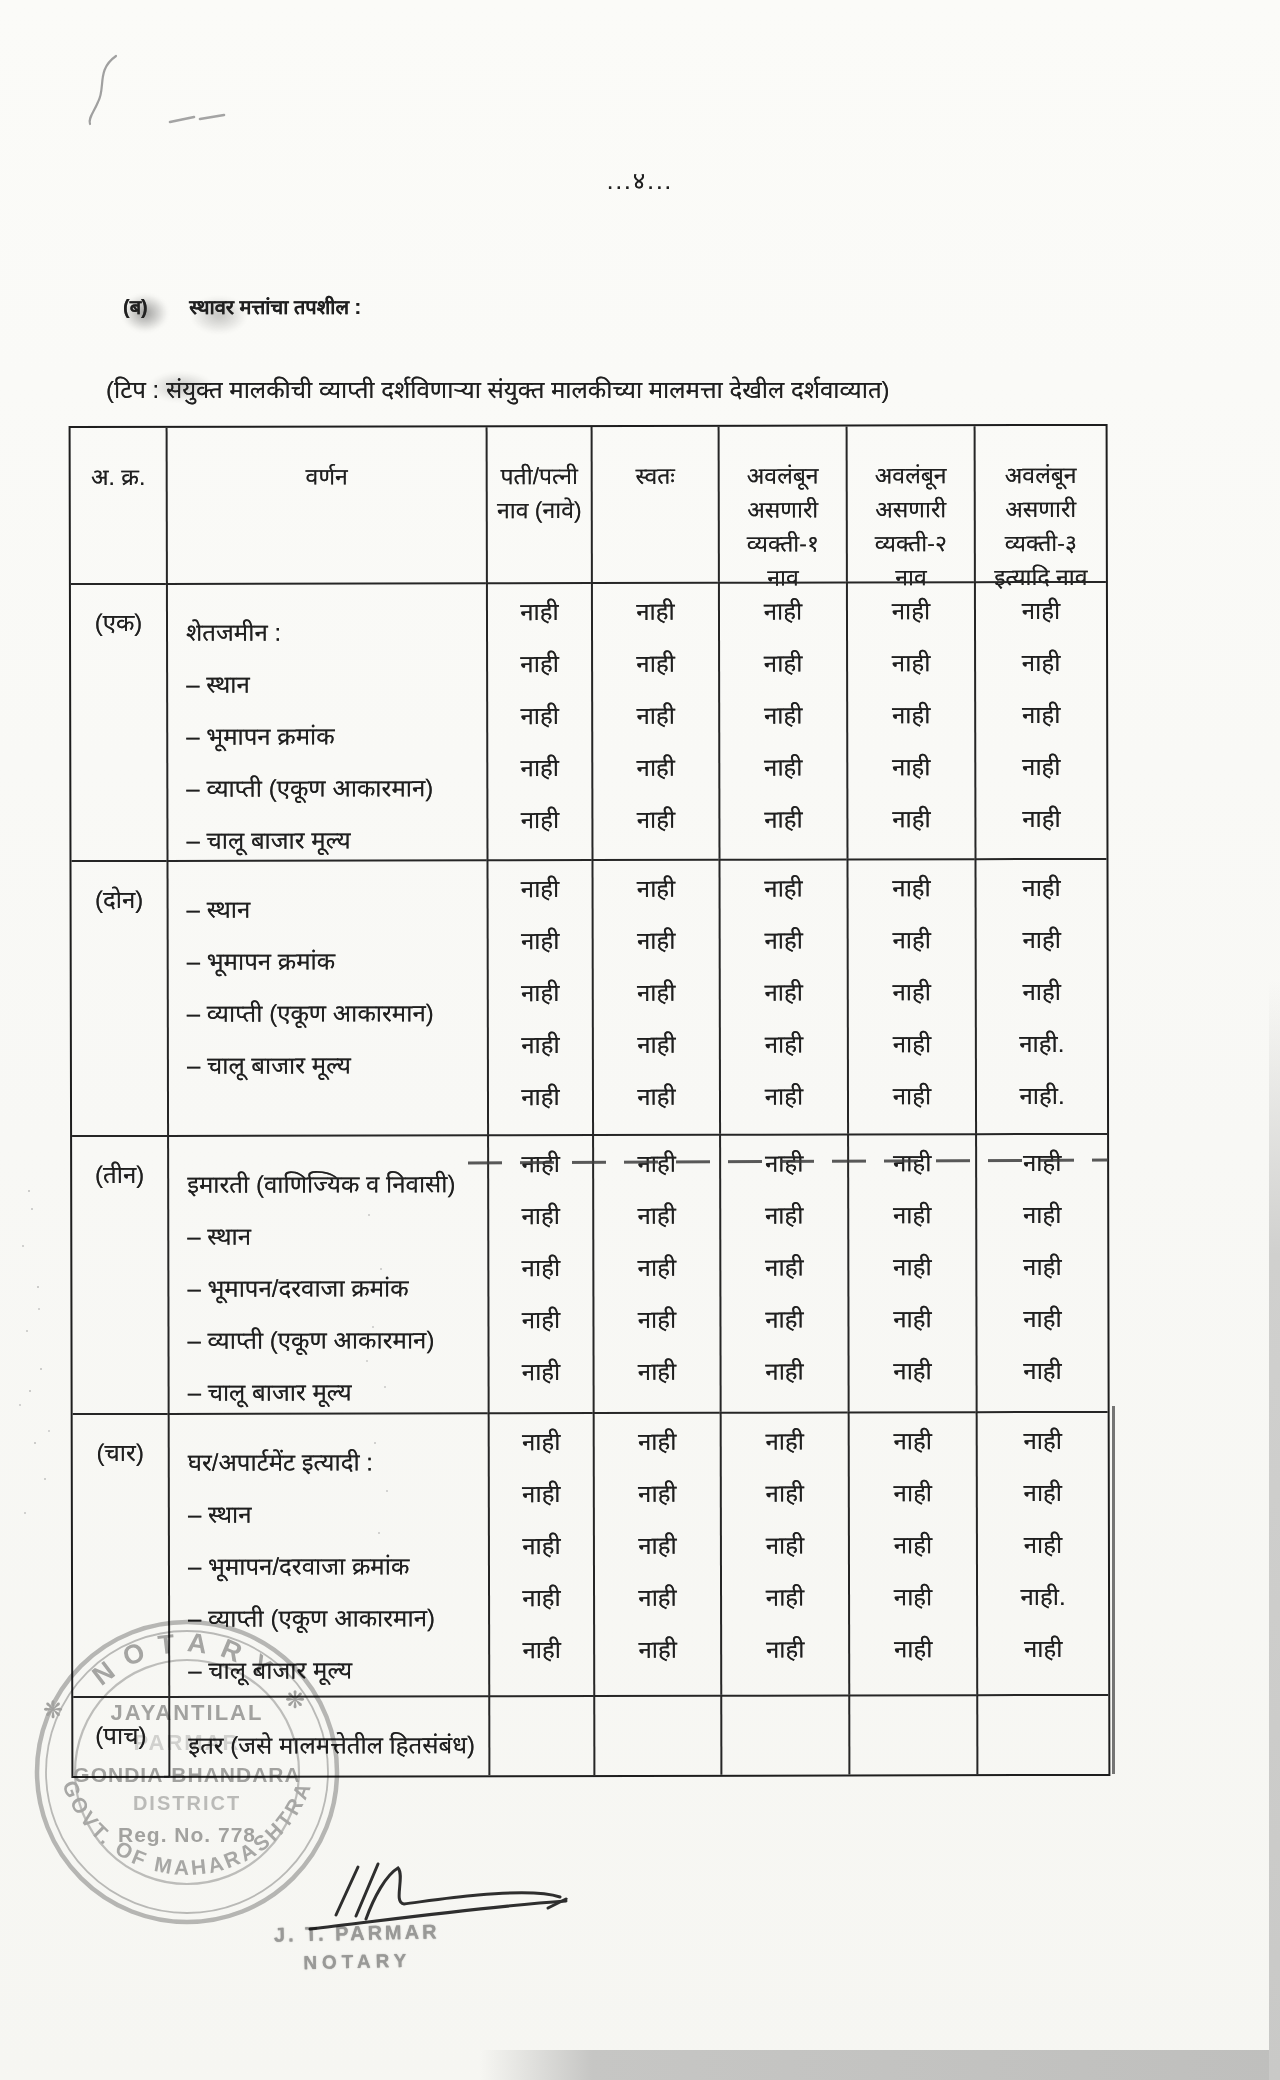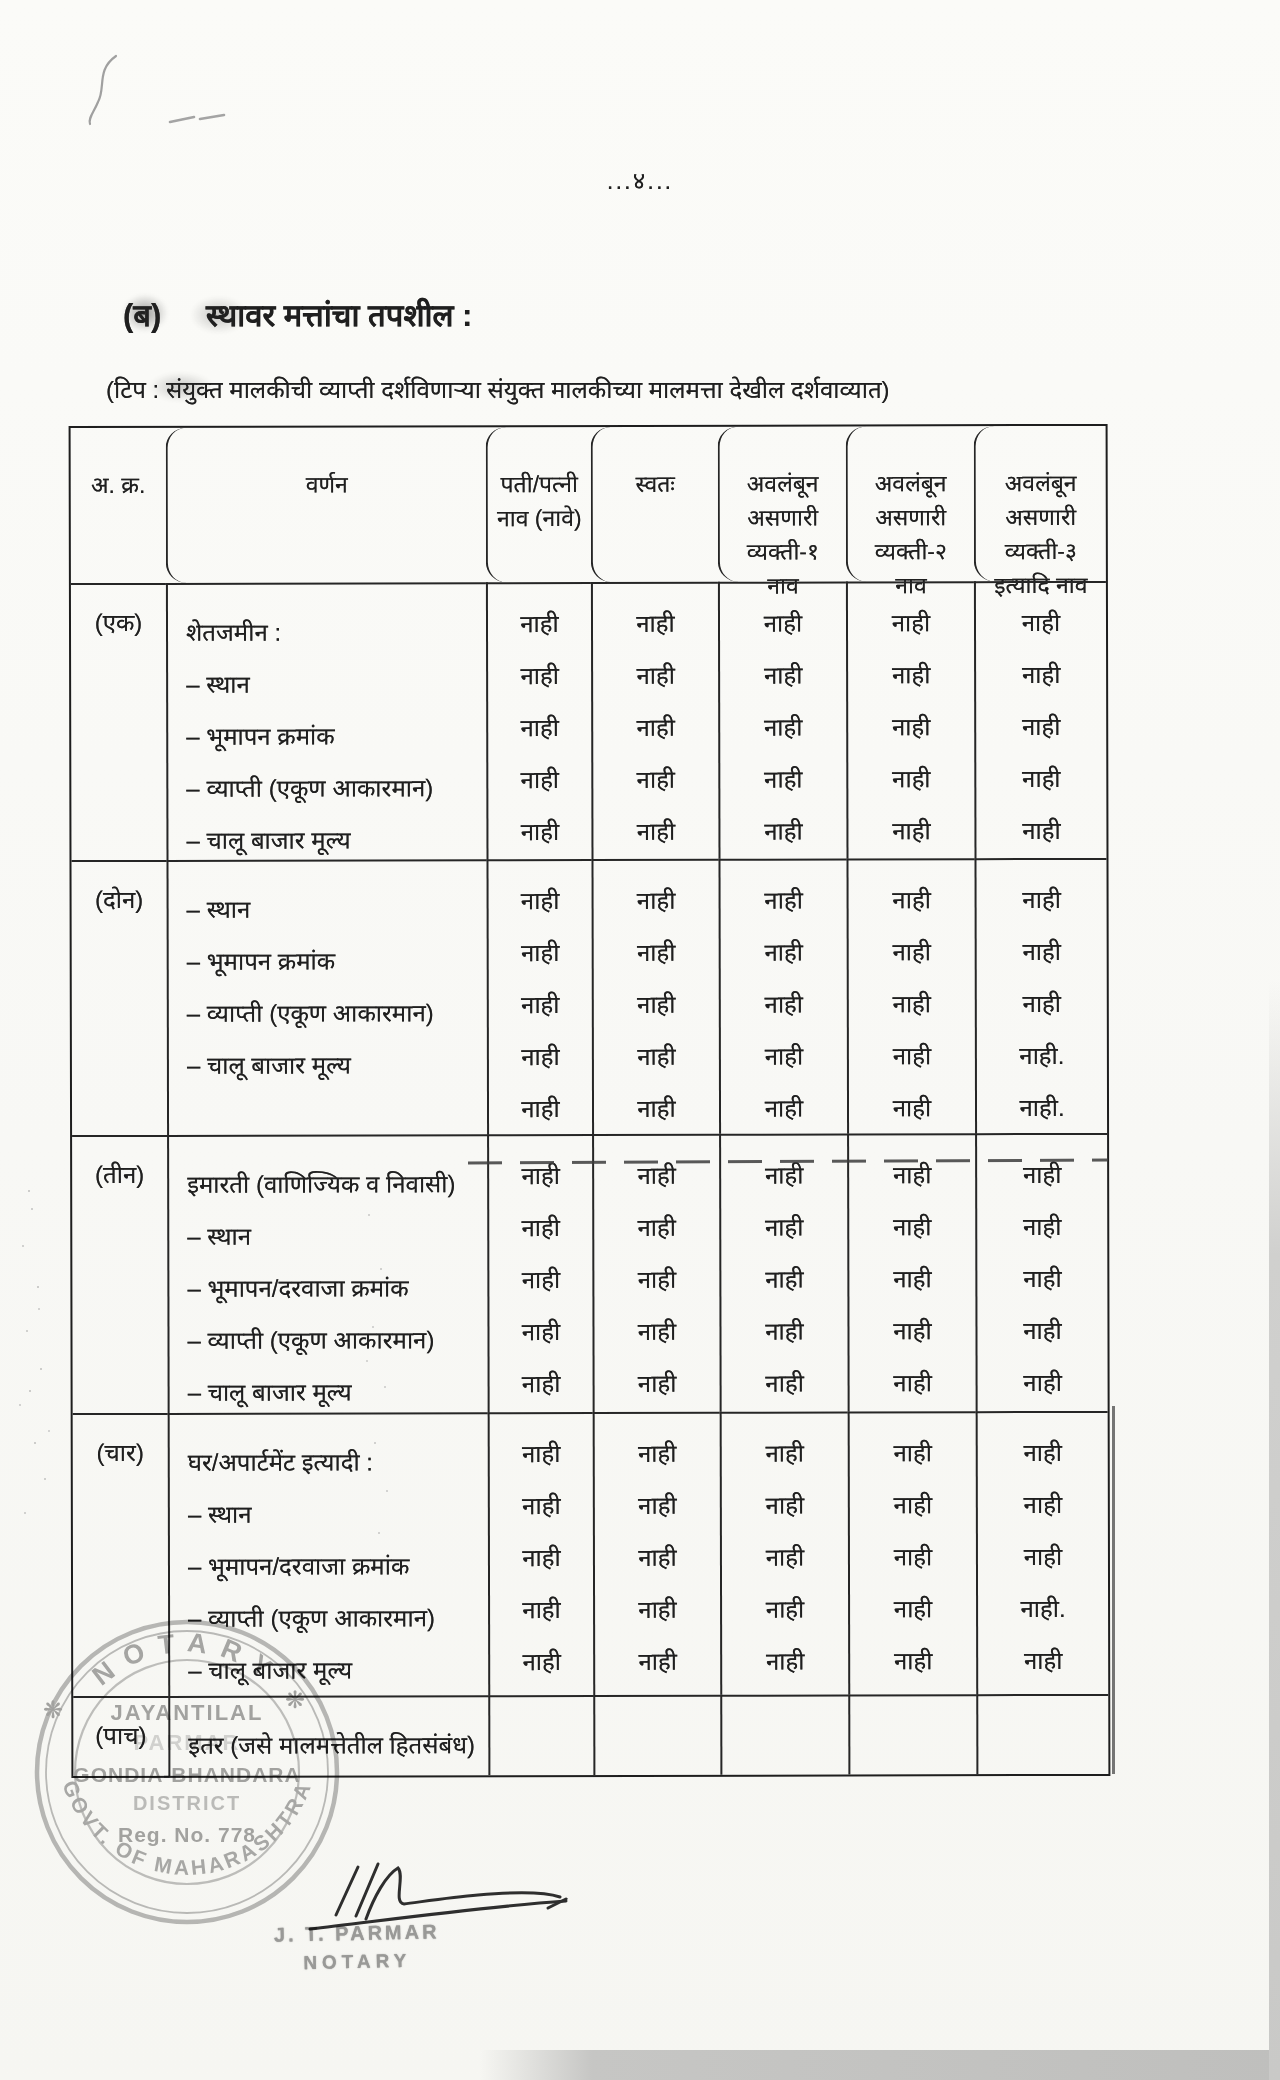--- a/index.html
+++ b/index.html
@@ -5,42 +5,42 @@
   html,body{margin:0;padding:0;background:#eceae6;}
   .page{
     position:relative; width:1280px; height:2080px; overflow:hidden;
     background:linear-gradient(180deg,#fbfbf8 0%,#f8f8f5 55%,#f6f6f2 100%);
     font-family:"Liberation Sans","DejaVu Sans",sans-serif;
     color:#1f1f1f;
   }
   .ink{ text-shadow:0 0 .6px rgba(25,25,25,.65); }
   .pageno{ position:absolute; left:565px; top:163px; width:150px; text-align:center;
     font-size:24px; letter-spacing:2px; }
-  .heading{ position:absolute; left:123px; top:293px; font-size:31px; font-weight:600; }
+  .heading{ position:absolute; left:123px; top:293px; font-size:20px; font-weight:600; }
   .h-title{ margin-left:36px; }
   .note{ position:absolute; left:106px; top:372px; font-size:24px; white-space:nowrap; }
 
   
   .tbl{
     position:absolute; left:70px; top:425px; width:1035px; height:1348px;
     display:grid;
     grid-template-columns:95px 320px 105px 127px 128px 128px 132px;
     grid-template-rows:155px 277px 275px 278px 283px 80px;
     border:2.5px solid #1e1e1e;
     transform:rotate(-0.12deg);
     background:transparent;
   }
   .cell{ position:relative; border-left:2px solid #262626; box-sizing:border-box; }
   .cell.c0{ border-left:none; }
   .cell.topb{ border-top:2px solid #262626; }
-  .hcell{ white-space:pre-line; text-align:center; padding-top:40px; line-height:34px;
-    font-size:23px;border-radius:20px; }
+  .hcell{ white-space:pre-line; text-align:center; padding-top:32px; line-height:34px;
+    font-size:23px; }
   .ncell{ text-align:center; padding-top:20px; font-size:24px; }
   .lcell{ padding-top:20px; }
-  .vcell{ padding-top:12px; }
+  .vcell{ }
   .line{ height:52px; display:flex; align-items:center; font-size:24px; }
   .llabel{ padding-left:18px; white-space:nowrap; }
   .vline{ justify-content:center; }
 
   
   .strike{
     position:absolute; left:468px; top:1160px; width:640px; height:2.5px;
     background:repeating-linear-gradient(90deg,#3c3c3c 0 34px,rgba(0,0,0,0) 34px 52px);
     transform:rotate(-0.25deg); opacity:.85;
   }

